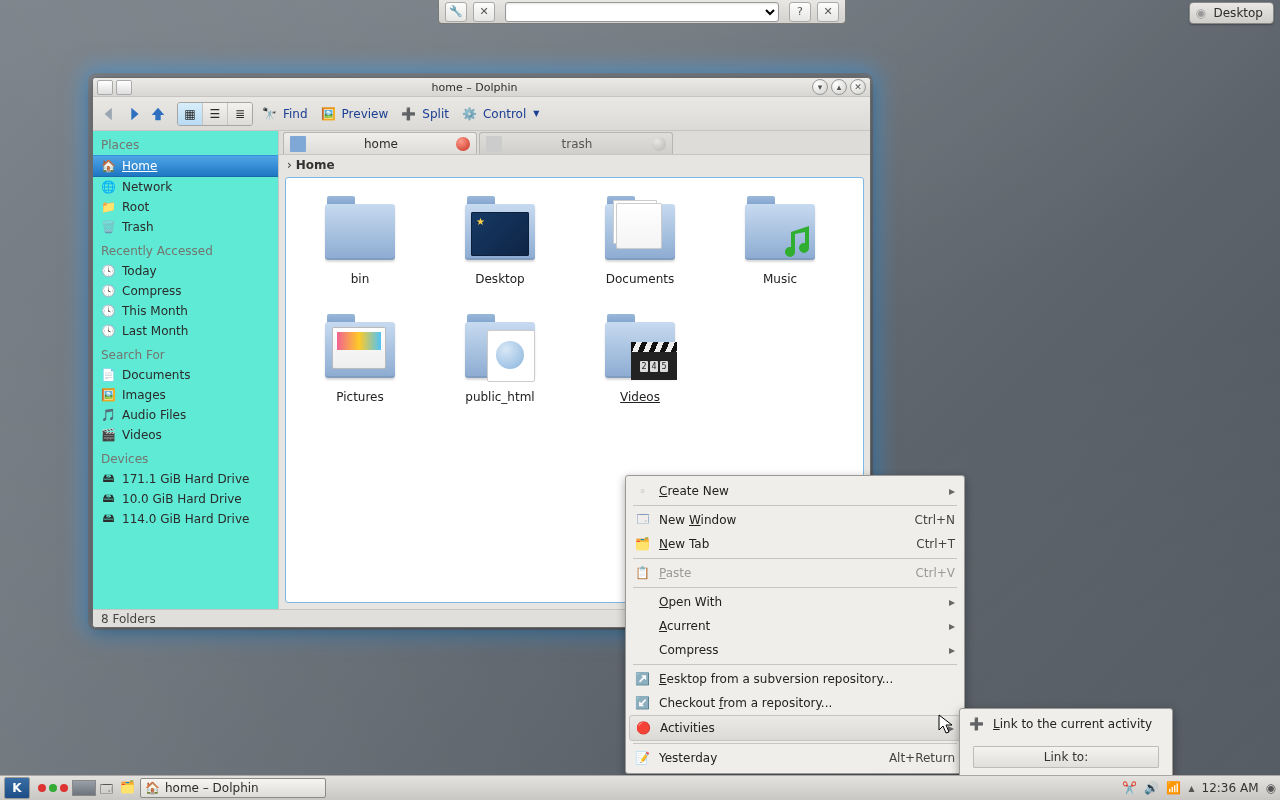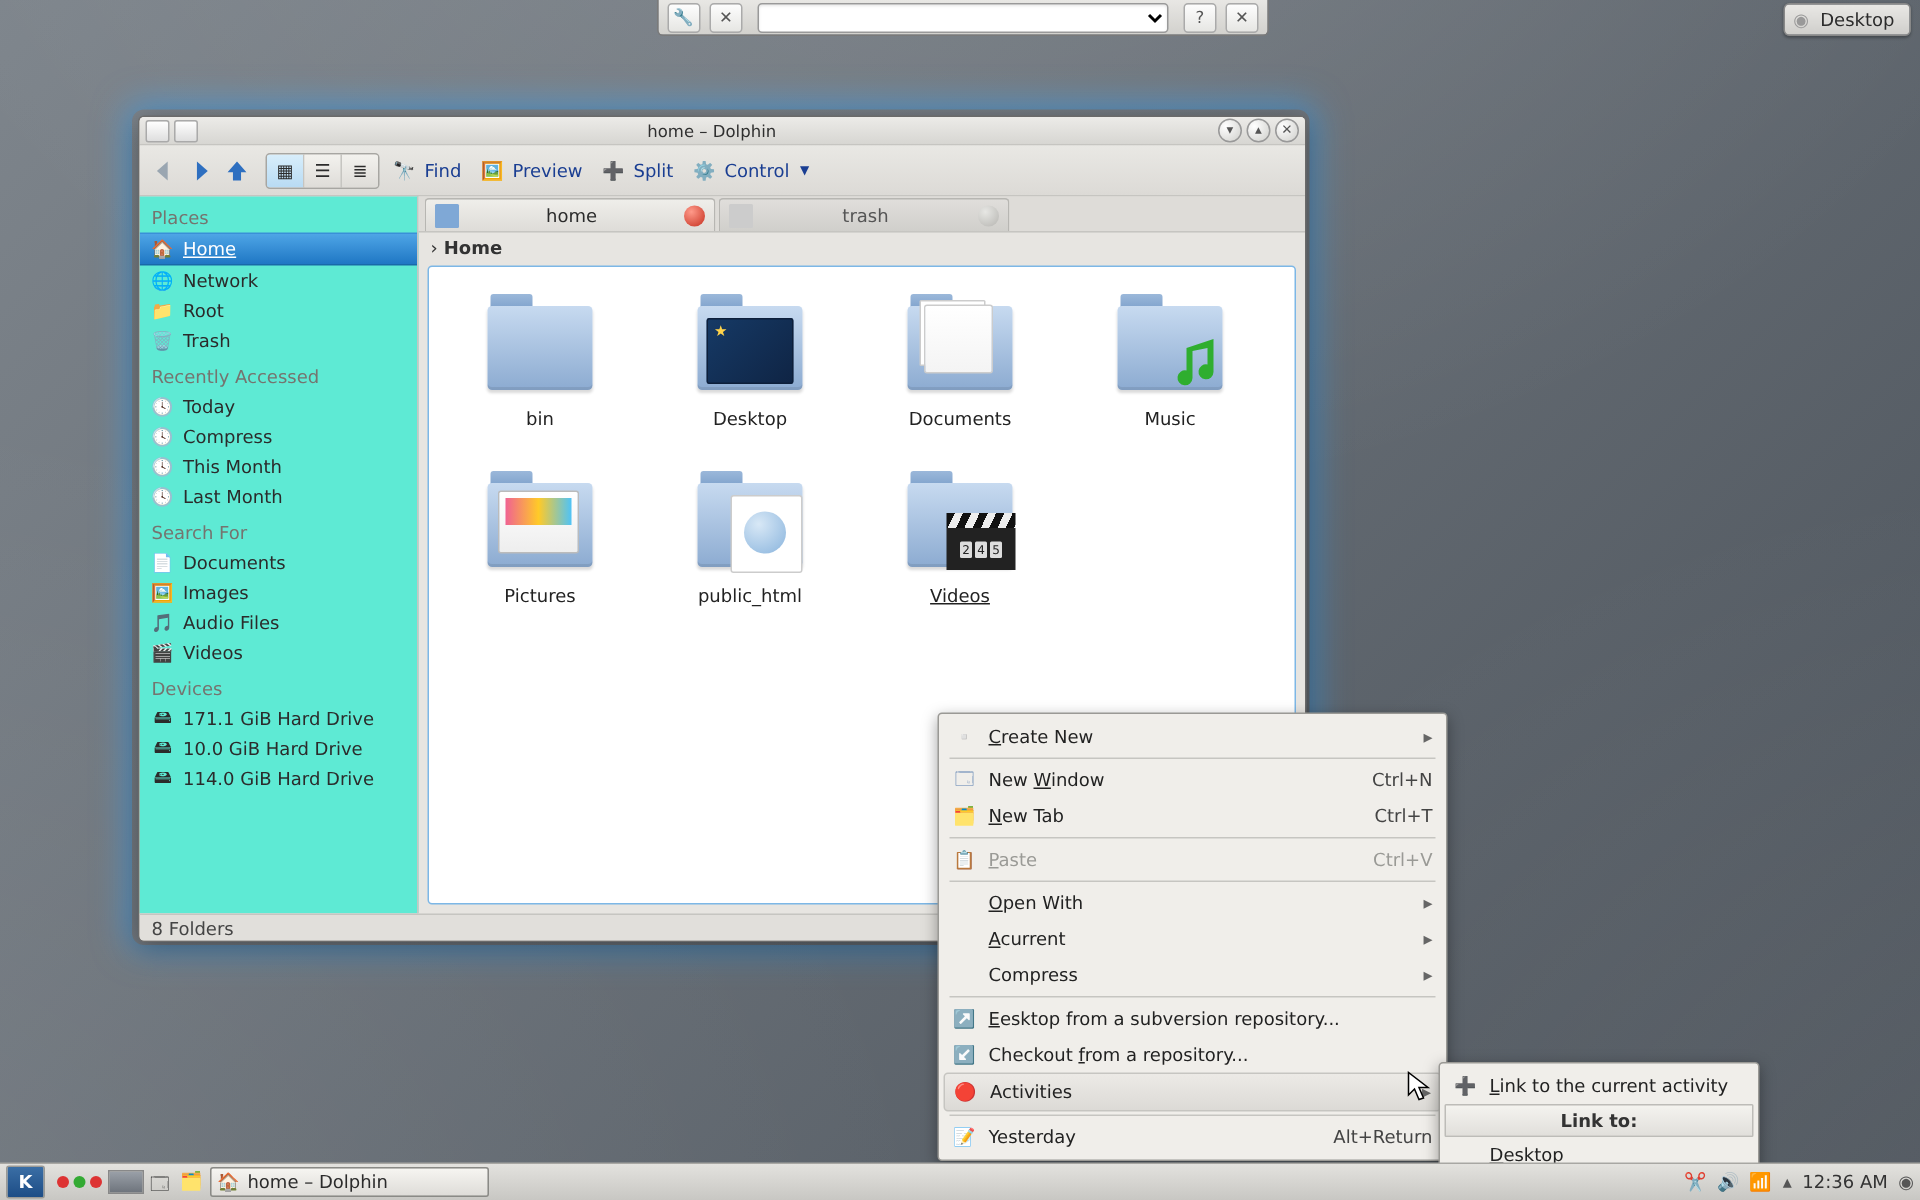--- a/index.html
+++ b/index.html
@@ -87,21 +87,21 @@
 .mrow{height:24px;display:flex;align-items:center;gap:8px;padding:0 6px;border-radius:3px;}
 .mrow.h{background:linear-gradient(#eceae6,#dcdad6);border:1px solid #c6c5c1;}
 .mrow .mic{width:16px;height:16px;display:flex;align-items:center;justify-content:center;color:#5a7fb0;font-size:12px;}
 .mrow .mt{flex:1;color:#222;}
 .mrow.dis .mt,.mrow.dis .ms{color:#9a9a96;}
 .mrow .ms{color:#444;min-width:70px;text-align:right;}
 .mrow .arr{color:#666;}
 .un{text-decoration:underline;}
 .msep{height:1px;margin:2px 4px;background:#c6c5c1;}
 .m2{left:959px;top:708px;width:206px;}
-.m2h{height:20px;margin:0;border:1px solid #bdbcb8;border-radius:1px;background:linear-gradient(#f4f3ef,#e1dfdb);display:flex;align-items:center;justify-content:center;font-weight:bold;color:#333;}
+.m2h{height:20px;margin:10px;border:1px solid #bdbcb8;border-radius:1px;background:linear-gradient(#f4f3ef,#e1dfdb);display:flex;align-items:center;justify-content:center;font-weight:normal;color:#333;}
 
 .cursor{position:absolute;left:938px;top:714px;pointer-events:none;}
 .cursor svg{width:18px;height:22px;}
 
 .taskbar{position:absolute;left:0;right:0;bottom:0;height:24px;background:linear-gradient(#e3e2de,#c8c7c3);border-top:1px solid #a8a7a3;display:flex;align-items:center;padding:0 4px;gap:4px;}
 .kbtn{width:24px;height:20px;border:1px solid #9a9a96;border-radius:2px;background:linear-gradient(#3a6ea5,#1d4d86);display:flex;align-items:center;justify-content:center;color:#fff;font-weight:bold;font-size:12px;}
 .dots{display:flex;gap:3px;margin-left:4px;}
 .dot{width:8px;height:8px;border-radius:50%;}
 .pager{width:22px;height:14px;border:1px solid #888;background:linear-gradient(#9aa0a8,#6e747c);}
 .tkic{width:16px;height:16px;}

